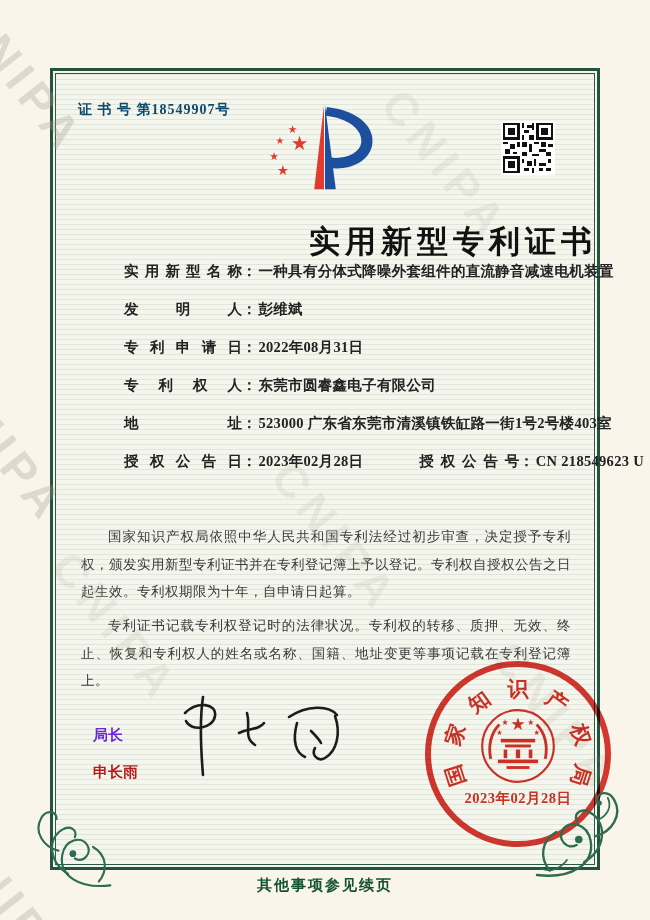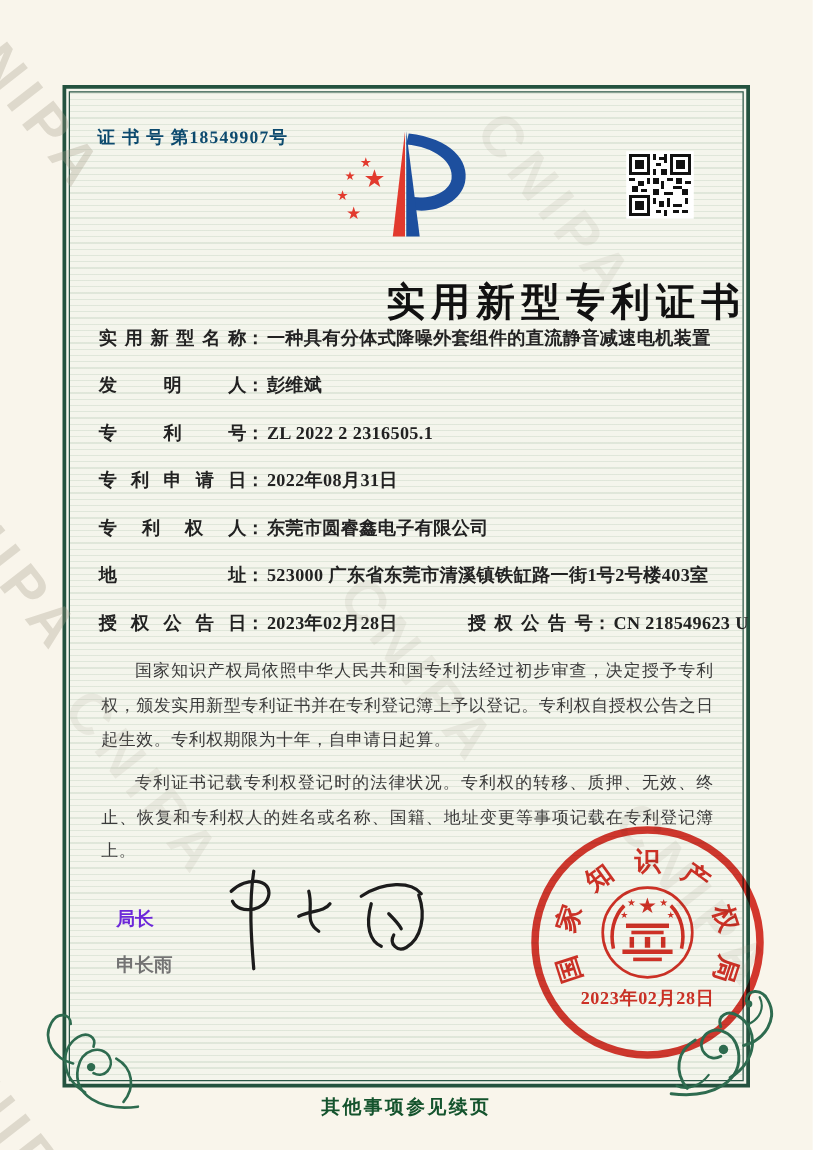--- a/index.html
+++ b/index.html
@@ -36,34 +36,34 @@
     font-weight:600;color:#0c4a6e;z-index:2;
   }
   .logo{position:absolute;left:50%;top:30px;transform:translateX(-50%);z-index:2;}
   .qr{position:absolute;left:448px;top:50px;width:50px;height:50px;z-index:2;background:#fff;padding:2px;}
   .title{
     position:absolute;left:0;top:126px;width:100%;text-align:right;
     font-size:31px;font-weight:700;letter-spacing:5px;color:#111;z-index:2;margin-top:24px;
   }
   
   .fields{position:absolute;left:26px;right:22px;top:188px;z-index:2;}
-  .f-row{margin-bottom:14px;font-size:14.5px;font-weight:600;color:#222;line-height:24px;white-space:nowrap;}
+  .f-row{margin-bottom:14px;font-size:14.5px;font-weight:600;color:#222;line-height:24px;white-space:nowrap;margin-left:45px;}
   .f-label{display:inline-block;width:118px;text-align:justify;text-align-last:justify;vertical-align:top;}
   .f-label2{display:inline-block;width:100px;text-align:justify;text-align-last:justify;vertical-align:top;margin-left:56px;}
   .f-colon{display:inline-block;margin-right:2px;}
   .f-value{letter-spacing:.3px;}
   
   .paras{position:absolute;left:28px;right:26px;top:452px;z-index:2;}
   .paras p{
     margin:0 0 6px 0;font-size:13.5px;line-height:2.05;text-indent:2em;
     text-align:justify;color:#3a3a3a;font-weight:500;letter-spacing:.5px;
   }
   
   .sig-title{position:absolute;left:40px;top:655px;font-size:15px;font-weight:700;color:#6d28d9;z-index:2;}
-  .sig-name{position:absolute;left:40px;top:692px;font-size:15px;font-weight:700;color:#737373;z-index:2;}
+  .sig-name{position:absolute;left:40px;top:692px;font-size:15px;font-weight:700;color:#b91c1c;z-index:2;}
   .sig-hand{position:absolute;left:112px;top:612px;z-index:2;}
   
   .seal{
     position:absolute;left:372px;top:590px;width:186px;height:186px;z-index:4;
     border-radius:50%;border:6px solid rgba(213,40,30,.92);
     box-sizing:border-box;mix-blend-mode:multiply;
   }
   .seal-char{
     position:absolute;left:50%;top:50%;width:24px;margin-left:-12px;margin-top:-13px;
     text-align:center;font-size:21px;font-weight:700;color:rgba(213,40,30,.95);
@@ -157,23 +157,20 @@
   <div class="title">实用新型专利证书</div>
 
   <div class="fields">
     <div class="f-row">
       <span class="f-label">实用新型名称</span><span class="f-colon">：</span><span class="f-value">一种具有分体式降噪外套组件的直流静音减速电机装置</span>
     </div>
     <div class="f-row">
       <span class="f-label">发明人</span><span class="f-colon">：</span><span class="f-value">彭维斌</span>
     </div>
     <div class="f-row">
-      <span class="f-label">专利号</span><span class="f-colon">：</span><span class="f-value">ZL 2022 2 2316505.1</span>
-    </div>
-    <div class="f-row">
       <span class="f-label">专利申请日</span><span class="f-colon">：</span><span class="f-value">2022年08月31日</span>
     </div>
     <div class="f-row">
       <span class="f-label">专利权人</span><span class="f-colon">：</span><span class="f-value">东莞市圆睿鑫电子有限公司</span>
     </div>
     <div class="f-row">
       <span class="f-label">地址</span><span class="f-colon">：</span><span class="f-value">523000 广东省东莞市清溪镇铁缸路一街1号2号楼403室</span>
     </div>
     <div class="f-row">
       <span class="f-label">授权公告日</span><span class="f-colon">：</span><span class="f-value">2023年02月28日</span><span class="f-label2">授权公告号</span><span class="f-colon">：</span><span class="f-value">CN 218549623 U</span>

